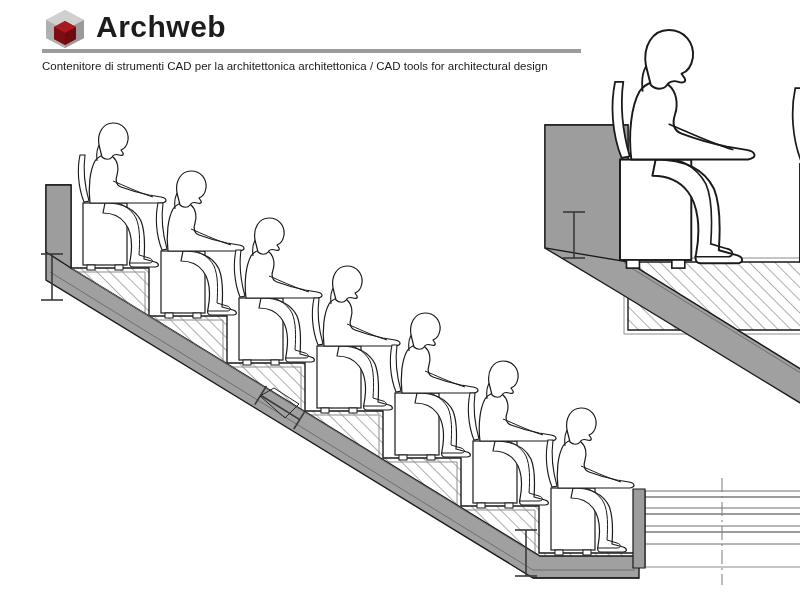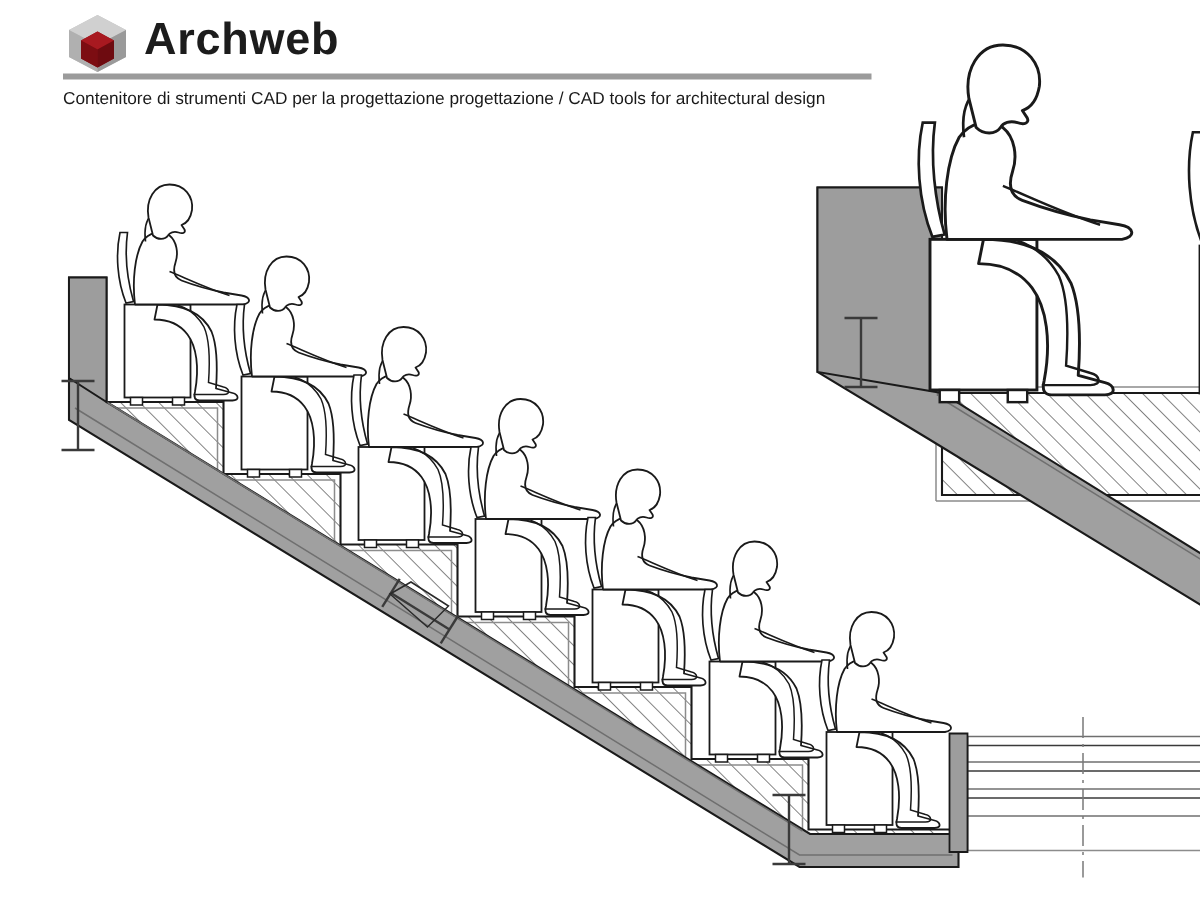--- a/index.html
+++ b/index.html
@@ -54,21 +54,21 @@
         <polygon points="23,13 34,19 23,25 12,19" fill="#a81920"></polygon>
         <polygon points="12,19 23,25 23,37 12,31" fill="#7c0d12"></polygon>
         <polygon points="34,19 34,31 23,37 23,25" fill="#6e0b10"></polygon>
       </svg>
     </div>
 
     <div class="brand">Archweb</div>
 
     <div class="rule"></div>
 
-    <div class="subtitle">Contenitore di strumenti CAD per la progettazione progettazione  /  CAD tools for architectural design</div>
+    <div class="subtitle">Contenitore di strumenti CAD per la architettonica architettonica  /  CAD tools for architectural design</div>
   </div>
 
   <div class="drawing">
     <svg width="800" height="600" viewBox="0 0 800 600">
       <defs>
 
         <pattern id="hatch45" width="9" height="9" patternTransform="rotate(-45)" patternUnits="userSpaceOnUse">
           <rect width="9" height="9" fill="#ffffff"></rect>
           <line x1="0" y1="0" x2="0" y2="9" stroke="#5d5d5d" stroke-width="1"></line>
         </pattern>

